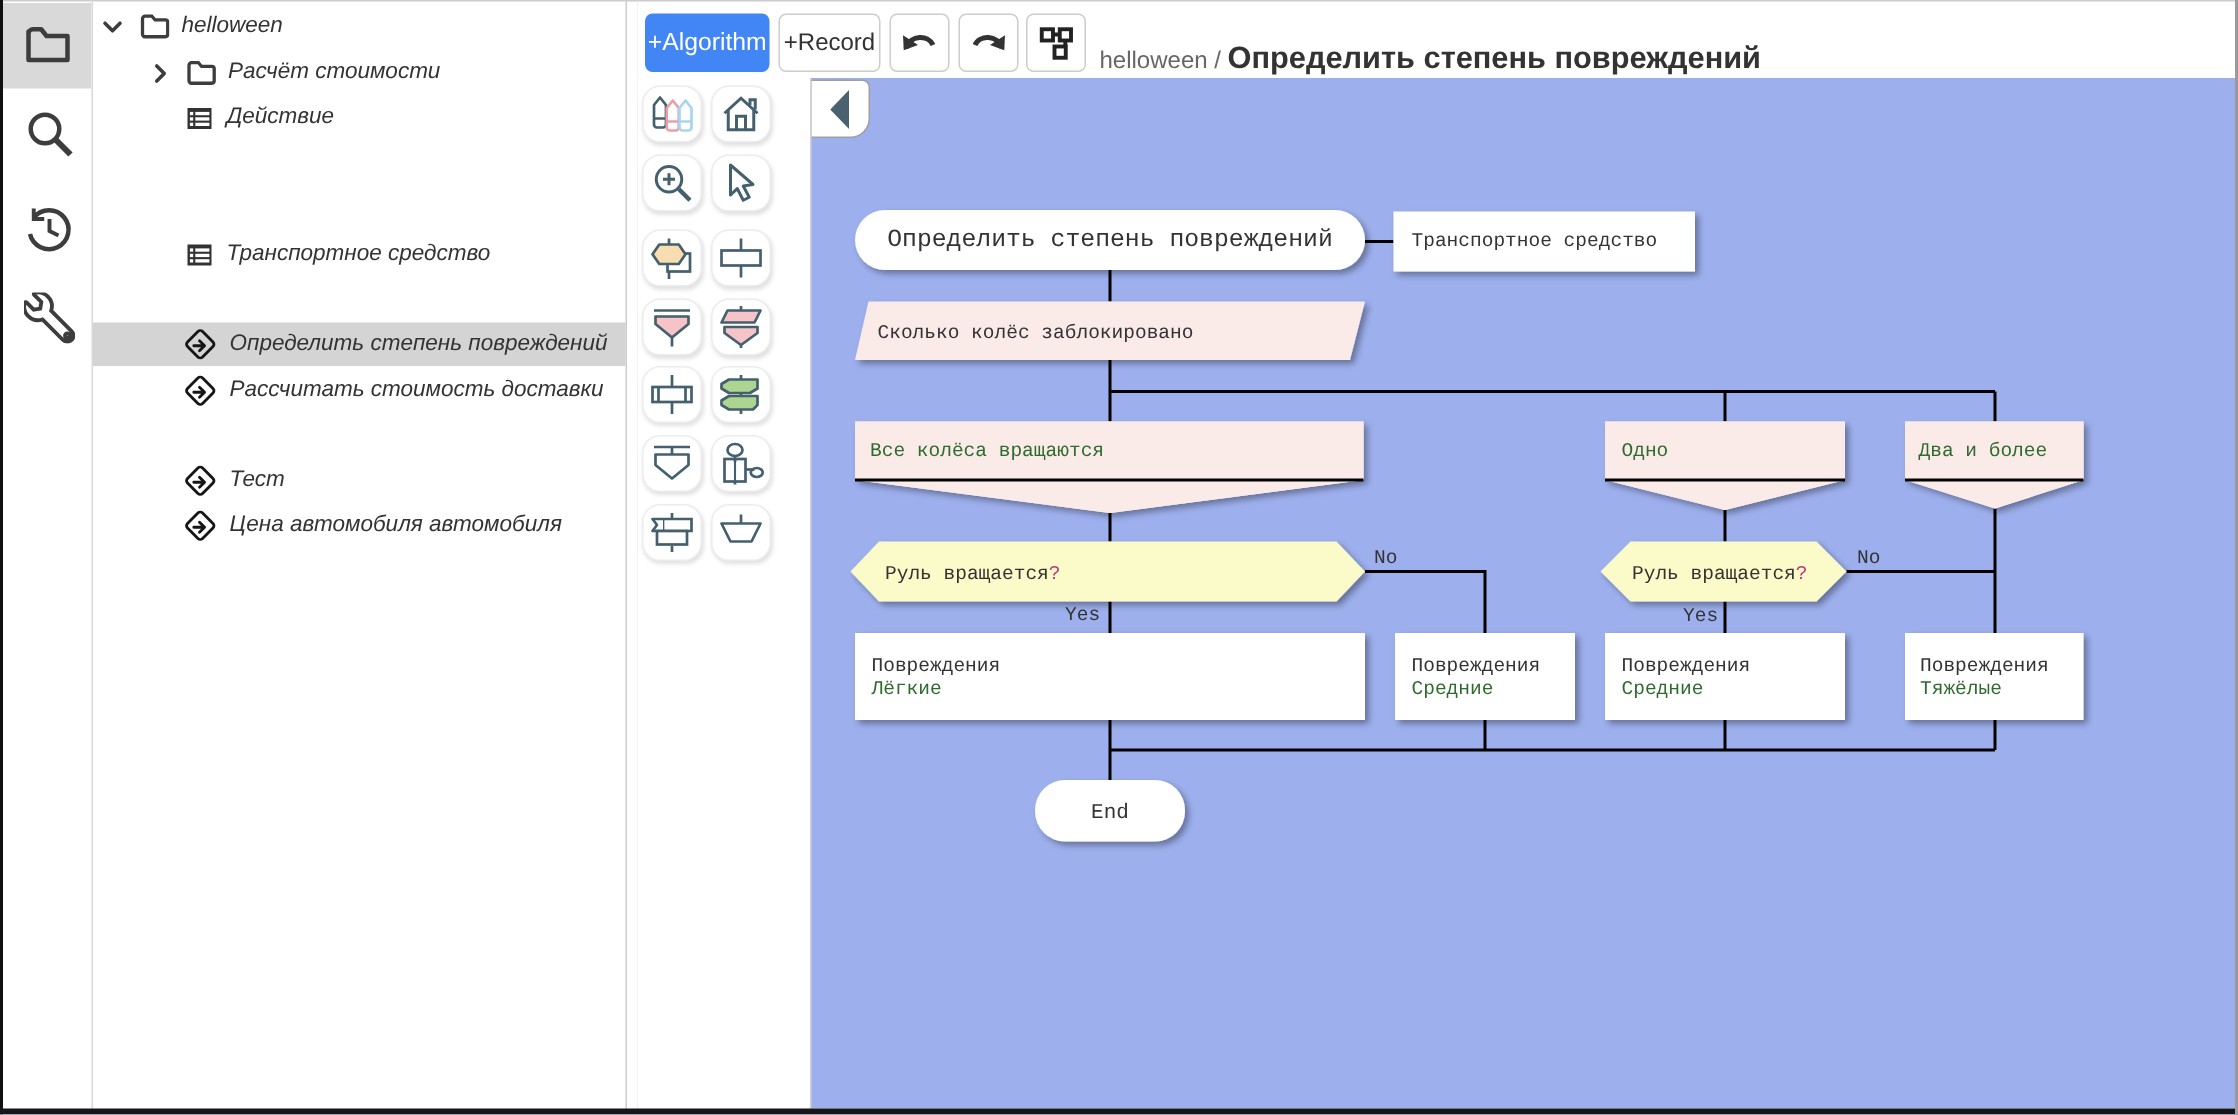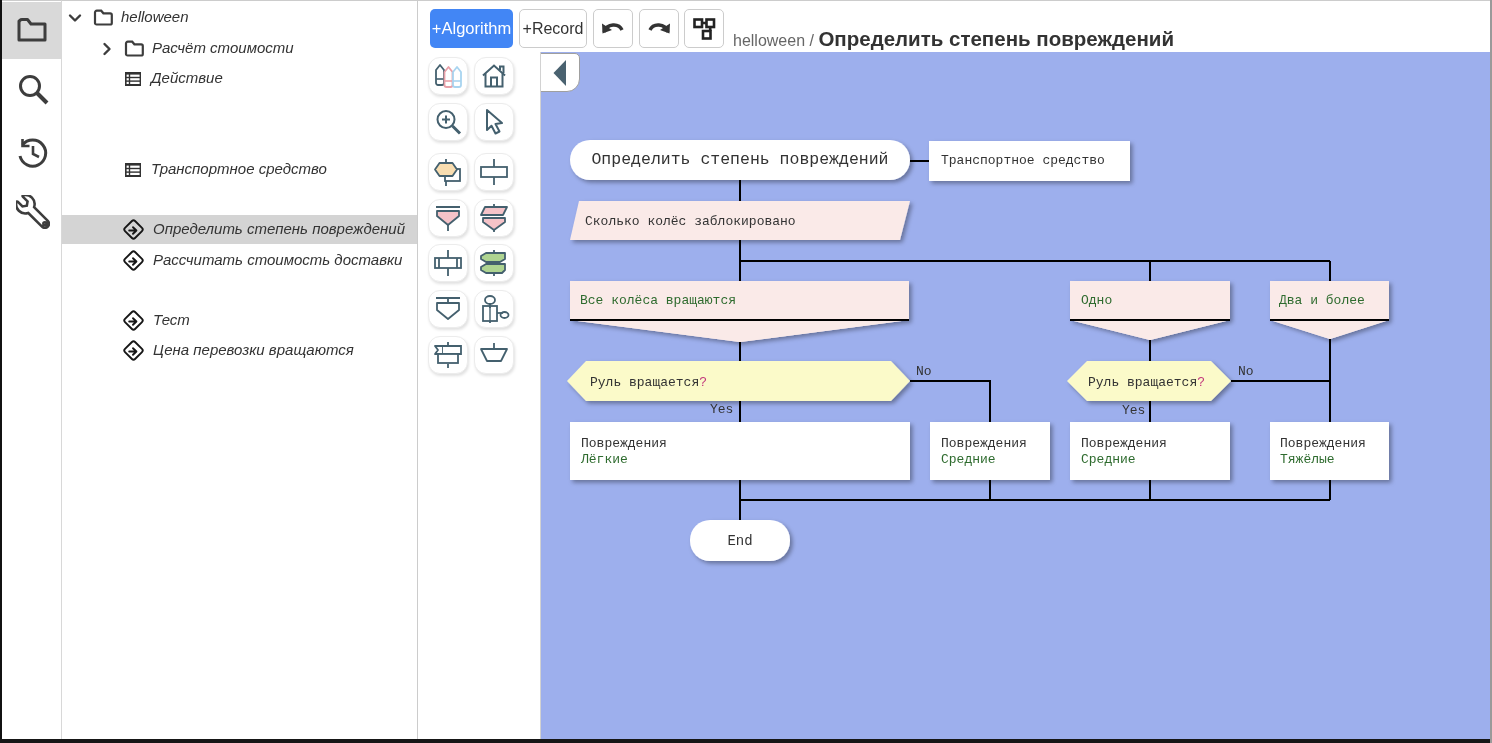--- a/index.html
+++ b/index.html
@@ -131,21 +131,21 @@
  <div class="trow" style="top:305px">
       <svg class="tico" style="left:61px;top:4px" width="21" height="21">
         <use href="#diamond"></use>
       </svg>
       <span class="lbl" style="left:91px">Тест</span>
     </div>
  <div class="trow" style="top:335px">
       <svg class="tico" style="left:61px;top:4px" width="21" height="21">
         <use href="#diamond"></use>
       </svg>
-      <span class="lbl" style="left:91px">Цена перевозки вращаются</span>
+      <span class="lbl" style="left:91px">Цена автомобиля автомобиля</span>
     </div>
 </div>
 <div class="abs" id="gutter"></div>
 <div class="abs" id="toolbar">
  <div class="tbtn" id="balg">+Algorithm</div>
  <div class="tbtn" id="brec">+Record</div>
  <div class="tbtn icobtn" style="left:168px">
    <svg width="38" height="37" viewBox="0 0 38 37">
         <path d="M10 22 C13 13, 25 13, 28 20" fill="none" stroke="#333" stroke-width="3.4"></path>
         <path d="M8 13.5 L8.5 23.5 L18 20 z" fill="#333"></path>

